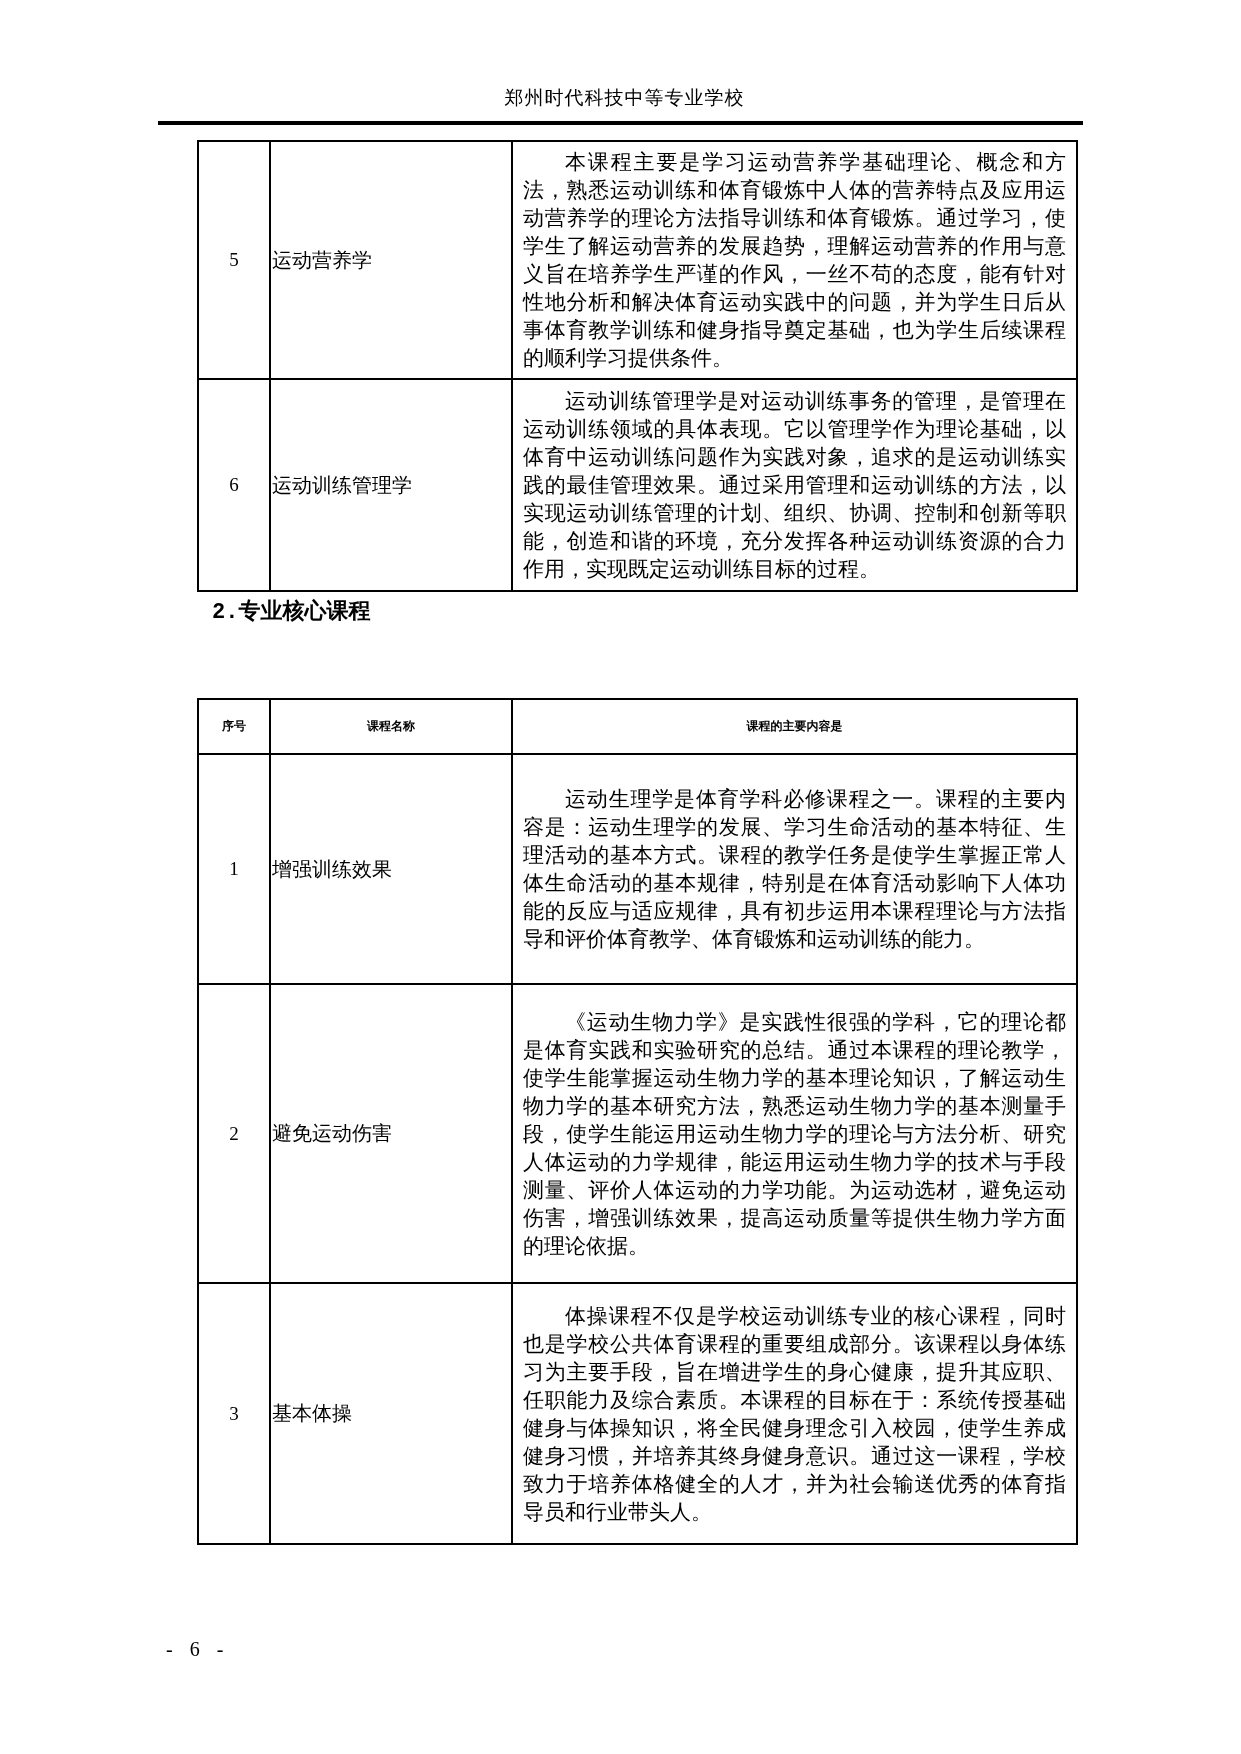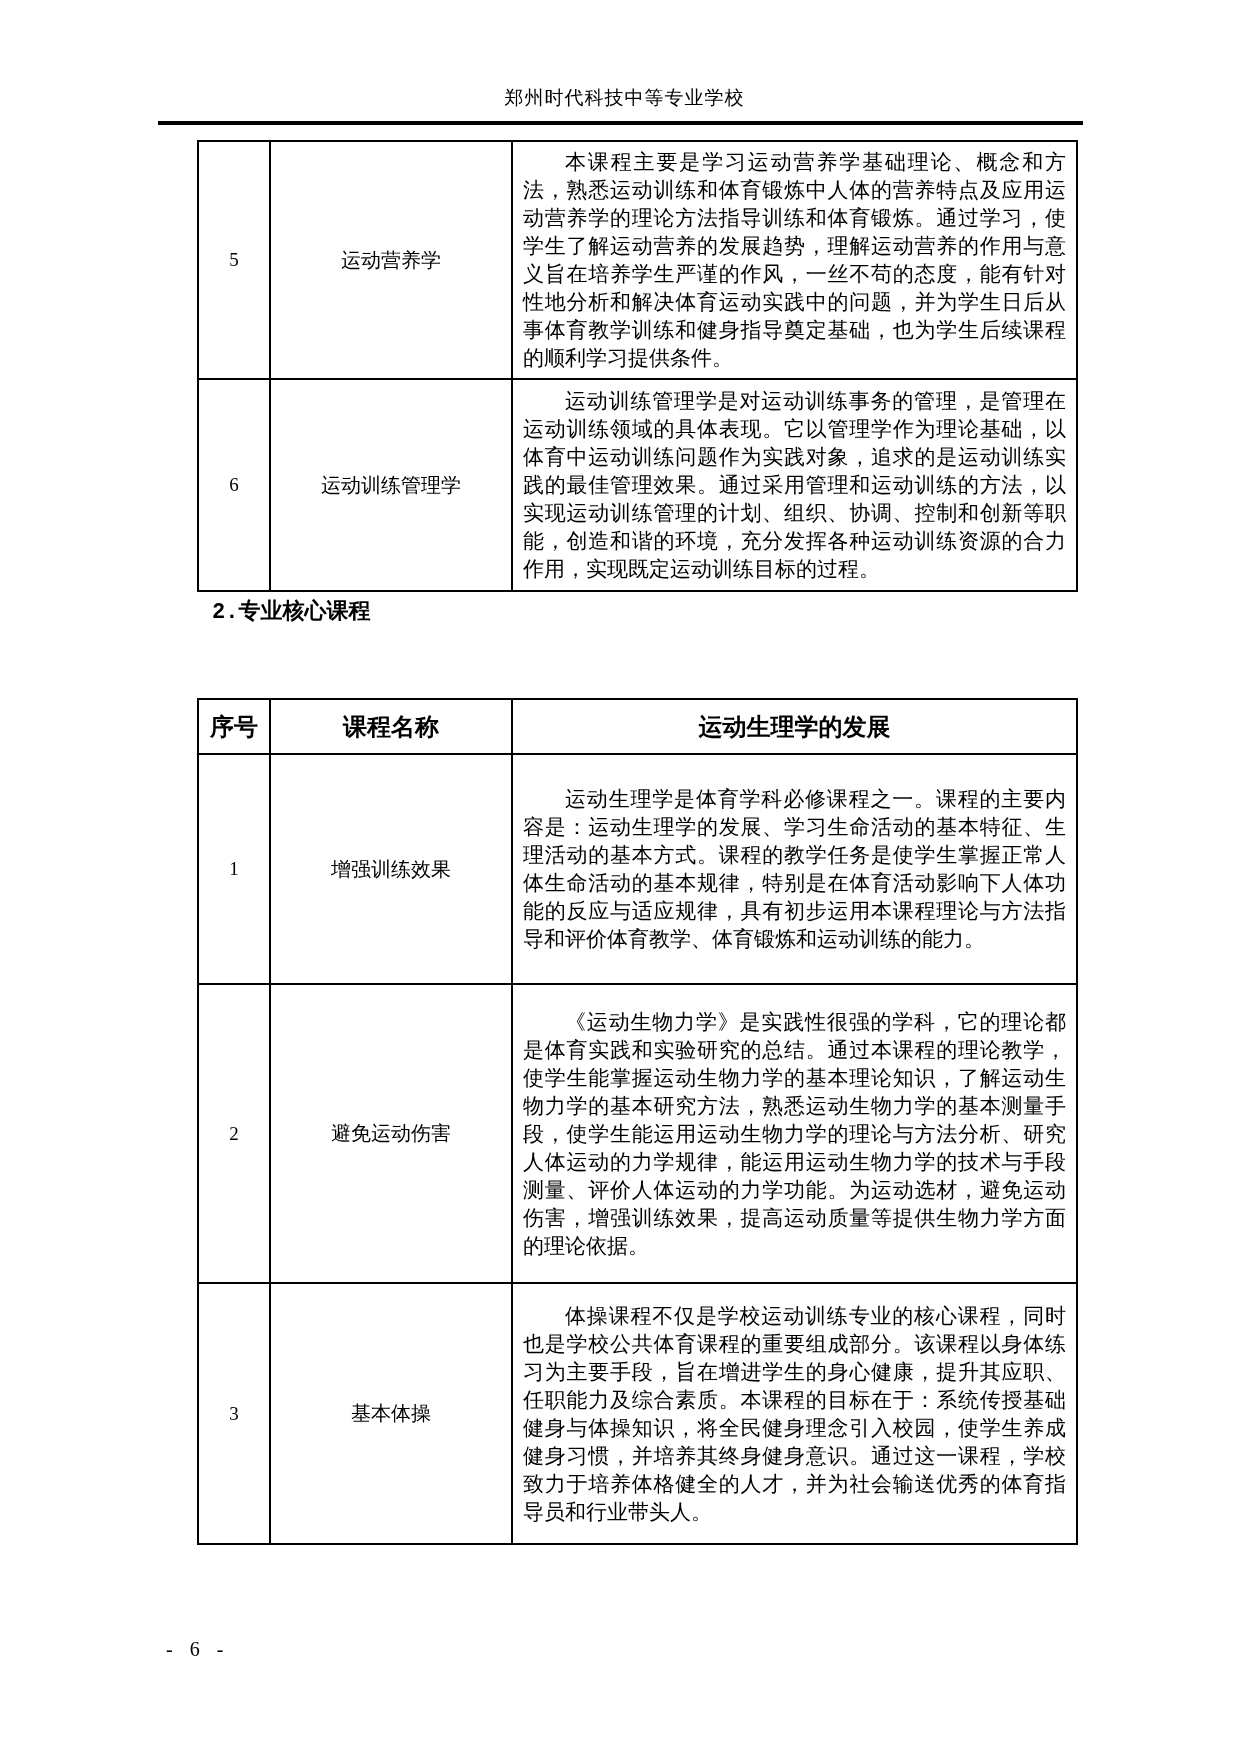--- a/index.html
+++ b/index.html
@@ -39,40 +39,40 @@
     width: 849px;
   }
   #table1 { top: 140px; }
   #table2 { top: 698px; }
   .doc-table td, .doc-table th {
     border: 2px solid #000;
     vertical-align: middle;
     overflow: hidden;
   }
   .col-no    { width: 68px;  text-align: center; font-size: 19px; }
-  .col-name  { width: 238px; text-align: center; font-size: 20px; }
+  .col-name  { width: 238px; text-align: left; font-size: 20px; }
   .col-desc  { width: 543px; padding: 6px 10px; border-radius: 6px; }
   .desc-text {
     margin: 0;
     font-size: 21px;
     text-align: justify;
     text-indent: 2em;
   }
   .lh-t1 .desc-text { line-height: 28px; }
   .lh-t2 .desc-text { line-height: 28px; }
   .row-5 { height: 228px; }
   .row-6 { height: 212px; }
   .row-h { height: 55px; }
   .row-1 { height: 230px; }
   .row-2 { height: 299px; }
   .row-3 { height: 261px; }
   .doc-table th {
     font-family: "Liberation Sans", "DejaVu Sans", sans-serif;
     font-weight: 700;
-    font-size: 24px;
+    font-size: 12px;
     text-align: center;
   }
   .section-heading {
     position: absolute;
     top: 596px;
     left: 212px;
     font-family: Liberation Mono, monospace;
     font-weight: 700;
     font-size: 22px;
   }
@@ -109,21 +109,21 @@
   </tbody>
 </table>
 
 <div class="section-heading">2.专业核心课程</div>
 
 <table id="table2" class="doc-table lh-t2">
   <tbody>
     <tr class="row-h">
       <th class="col-no">序号</th>
       <th class="col-name">课程名称</th>
-      <th class="col-desc">运动生理学的发展</th>
+      <th class="col-desc">课程的主要内容是</th>
     </tr>
     <tr class="row-1">
       <td class="col-no">1</td>
       <td class="col-name">增强训练效果</td>
       <td class="col-desc">
         <p class="desc-text">运动生理学是体育学科必修课程之一。课程的主要内容是：运动生理学的发展、学习生命活动的基本特征、生理活动的基本方式。课程的教学任务是使学生掌握正常人体生命活动的基本规律，特别是在体育活动影响下人体功能的反应与适应规律，具有初步运用本课程理论与方法指导和评价体育教学、体育锻炼和运动训练的能力。</p>
       </td>
     </tr>
     <tr class="row-2">
       <td class="col-no">2</td>

